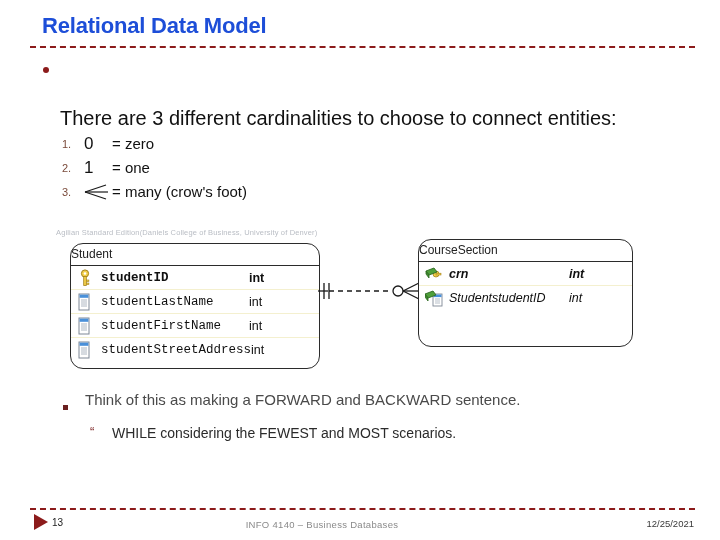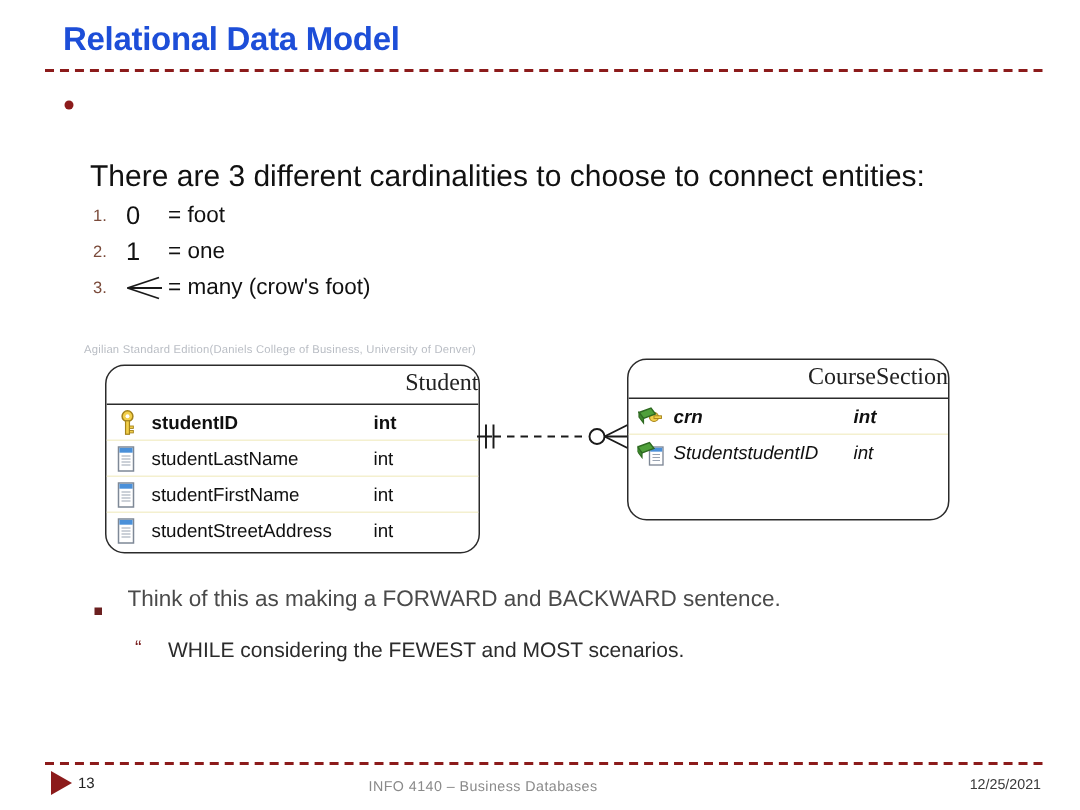--- a/index.html
+++ b/index.html
@@ -112,27 +112,26 @@
   }
 
   .entity {
     position: absolute;
     background: #ffffff;
     border: 1.4px solid #2b2b2b;
     border-radius: 13px;
     overflow: hidden;
   }
   .entity .ent-header {
-    text-align: right;
-    font-size: 16px;
+    text-align: left;
+    font-size: 12px;
     color: #222;
     padding: 3px 0 4px;
     border-bottom: 1.3px solid #2b2b2b;
     white-space: nowrap;
-    font-family: Liberation Serif, serif;
   }
   .attr {
     display: flex;
     align-items: center;
     height: 24px;
     padding-left: 6px;
     border-bottom: 1px solid #f4f0cf;
   }
   .attr:last-child { border-bottom: none; }
   .attr .ico {
@@ -151,21 +150,21 @@
     flex: 0 0 auto;
     font-size: 12.5px;
     color: #101010;
     white-space: nowrap;
   }
   .attr.pk .aname, .attr.pk .atype { font-weight: bold; }
   .attr.fk .aname, .attr.fk .atype { font-style: italic; }
   .attr.fk.pk .aname, .attr.fk.pk .atype { font-style: italic; font-weight: bold; }
 
   #entity-student { left: 70px; top: 18px; width: 250px; height: 126px; }
-  #entity-student .aname { flex: 0 0 148px; }
+  #entity-student .aname { flex: 0 0 148px; font-family: Liberation Mono, monospace; }
   #entity-coursesection { left: 418px; top: 14px; width: 215px; height: 108px; }
   #entity-coursesection .aname { flex: 0 0 120px; }
 
   .connector {
     position: absolute;
     left: 318px; top: 52px;
     width: 104px; height: 28px;
   }
 
   
@@ -263,21 +262,21 @@
         <i class="dot"></i>
       </span>
     <span class="body">There are 3 different cardinalities to choose to connect entities:</span>
   </div>
 
   <div class="num-list">
 
     <div class="num-row">
       <span class="num">1.</span>
       <span class="val">0</span>
-      <span class="desc">= foot</span>
+      <span class="desc">= zero</span>
     </div>
 
     <div class="num-row">
       <span class="num">2.</span>
       <span class="val">1</span>
       <span class="desc">= one</span>
     </div>
 
     <div class="num-row">
       <span class="num">3.</span>

